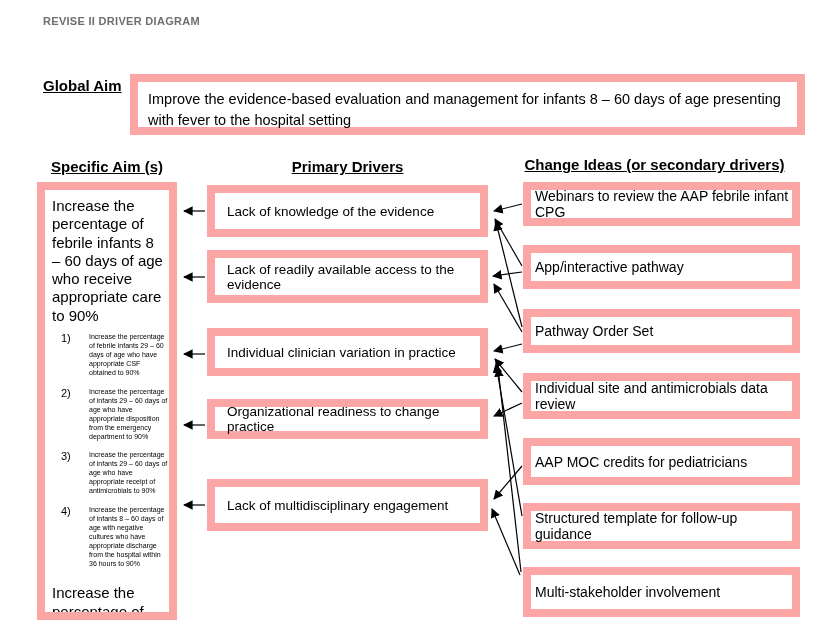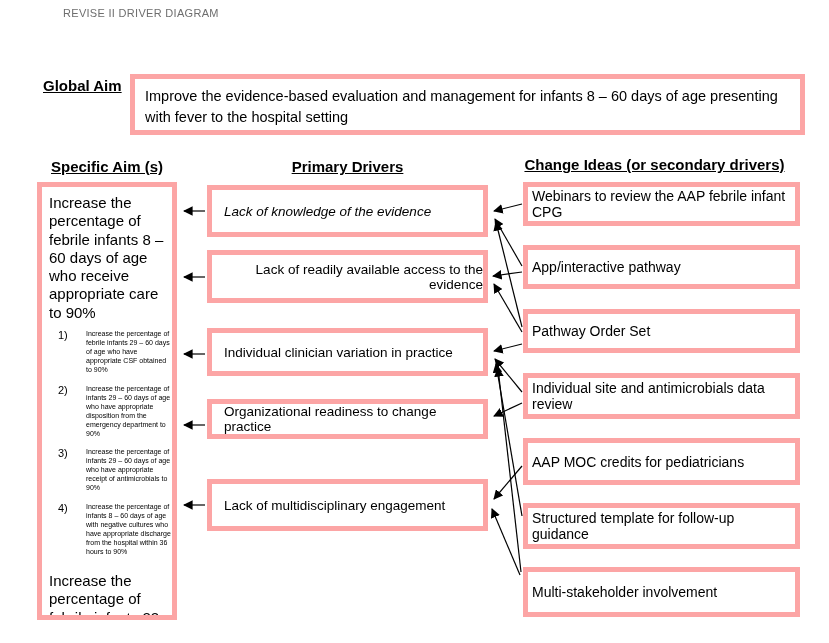--- a/index.html
+++ b/index.html
@@ -2,32 +2,32 @@
 <html><head>
 <meta charset="utf-8">
 <style>
   html,body { margin:0; padding:0; background:#ffffff; }
   .page {
     position:relative; width:829px; height:643px; background:#ffffff;
     font-family:"Liberation Sans","DejaVu Sans",sans-serif; color:#000;
     overflow:hidden;
   }
   .doc-title {
-    position:absolute; left:43px; top:7px;
-    font-size:11px; letter-spacing:0.3px; color:#6e6e6e; font-weight:400;margin-left:20px;
+    position:absolute; left:43px; top:15px;
+    font-size:11px; letter-spacing:0.3px; color:#6e6e6e; font-weight:700;
   }
   .section-label {
     position:absolute; font-weight:bold; font-size:15px;
     text-decoration:underline;
   }
   .col-heading {
     position:absolute; font-weight:bold; font-size:15px;
     text-decoration:underline; text-align:center;
   }
-  .box { position:absolute; border:5px solid #fca5a5; background:#fff; box-sizing:border-box; }
+  .box { position:absolute; border:8px solid #fca5a5; background:#fff; box-sizing:border-box; }
   .global-aim-box {
     left:130px; top:74px; width:675px; height:61px;
     font-size:14.5px; line-height:1.45; padding:7px 12px 0 10px;
   }
   .aim-box {
     left:37px; top:182px; width:140px; height:438px; overflow:hidden;
   }
   .aim-para { font-size:15px; line-height:1.22; padding:7px 4px 0 7px; }
   .sub-aim { display:flex; margin:7px 0 9px 16px; }
   .sub-num { width:28px; flex-shrink:0; font-size:11px; }
@@ -75,24 +75,24 @@
       <span class="sub-text">Increase the percentage of infants 29 – 60 days of age who have appropriate receipt of antimicrobials to 90%</span>
     </div>
     <div class="sub-aim">
       <span class="sub-num">4)</span>
       <span class="sub-text">Increase the percentage of infants 8 – 60 days of age with negative cultures who have appropriate discharge from the hospital within 36 hours to 90%</span>
     </div>
 
     <div class="aim-para" style="margin-top:8px;">Increase the percentage of febrile infants 22 – 60 days of age who have documentation of appropriate follow-up and parent engagement to 75%</div>
   </div>
 
-  <div class="box driver-box" style="top:185px; height:52px;font-style:italic;">
+  <div class="box driver-box" style="top:185px; height:52px;">
     <span>Lack of knowledge of the evidence</span>
   </div>
-  <div class="box driver-box" style="top:250px; height:53px;text-align:right;">
+  <div class="box driver-box" style="top:250px; height:53px;">
     <span>Lack of readily available access to the evidence</span>
   </div>
   <div class="box driver-box" style="top:328px; height:48px;">
     <span>Individual clinician variation in practice</span>
   </div>
   <div class="box driver-box" style="top:399px; height:40px;">
     <span>Organizational readiness to change practice</span>
   </div>
   <div class="box driver-box" style="top:479px; height:52px;">
     <span>Lack of multidisciplinary engagement</span>

